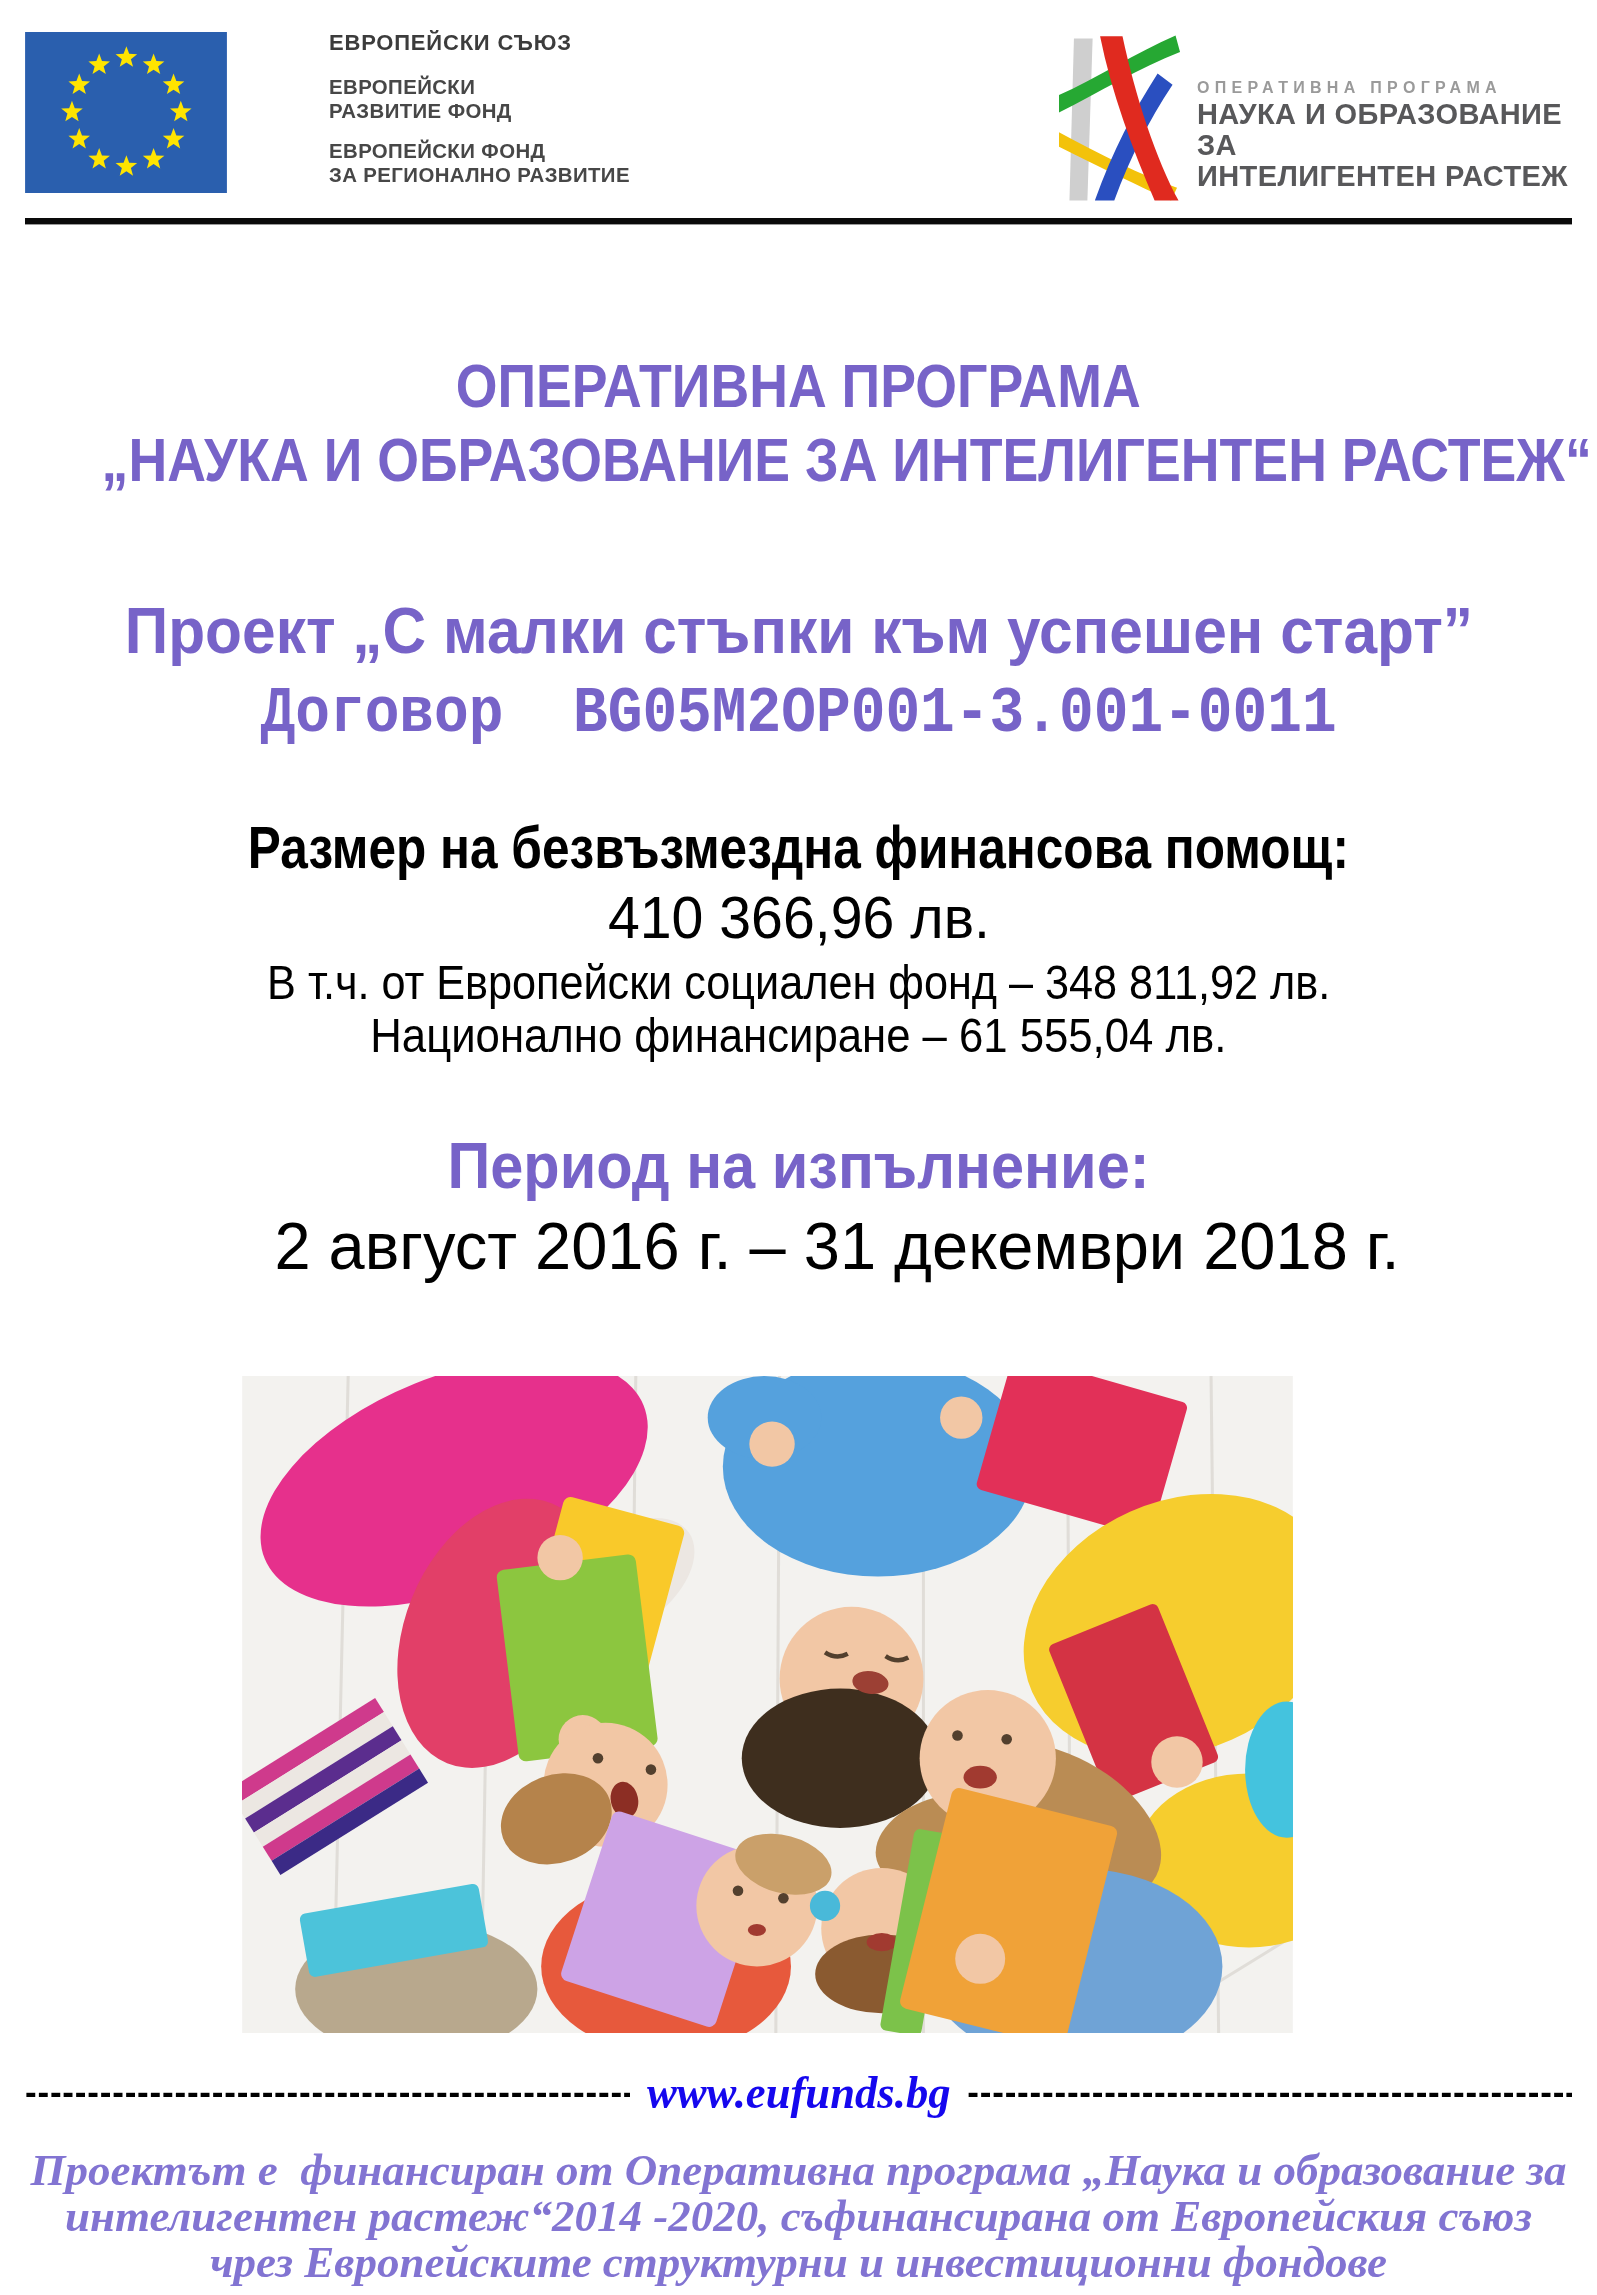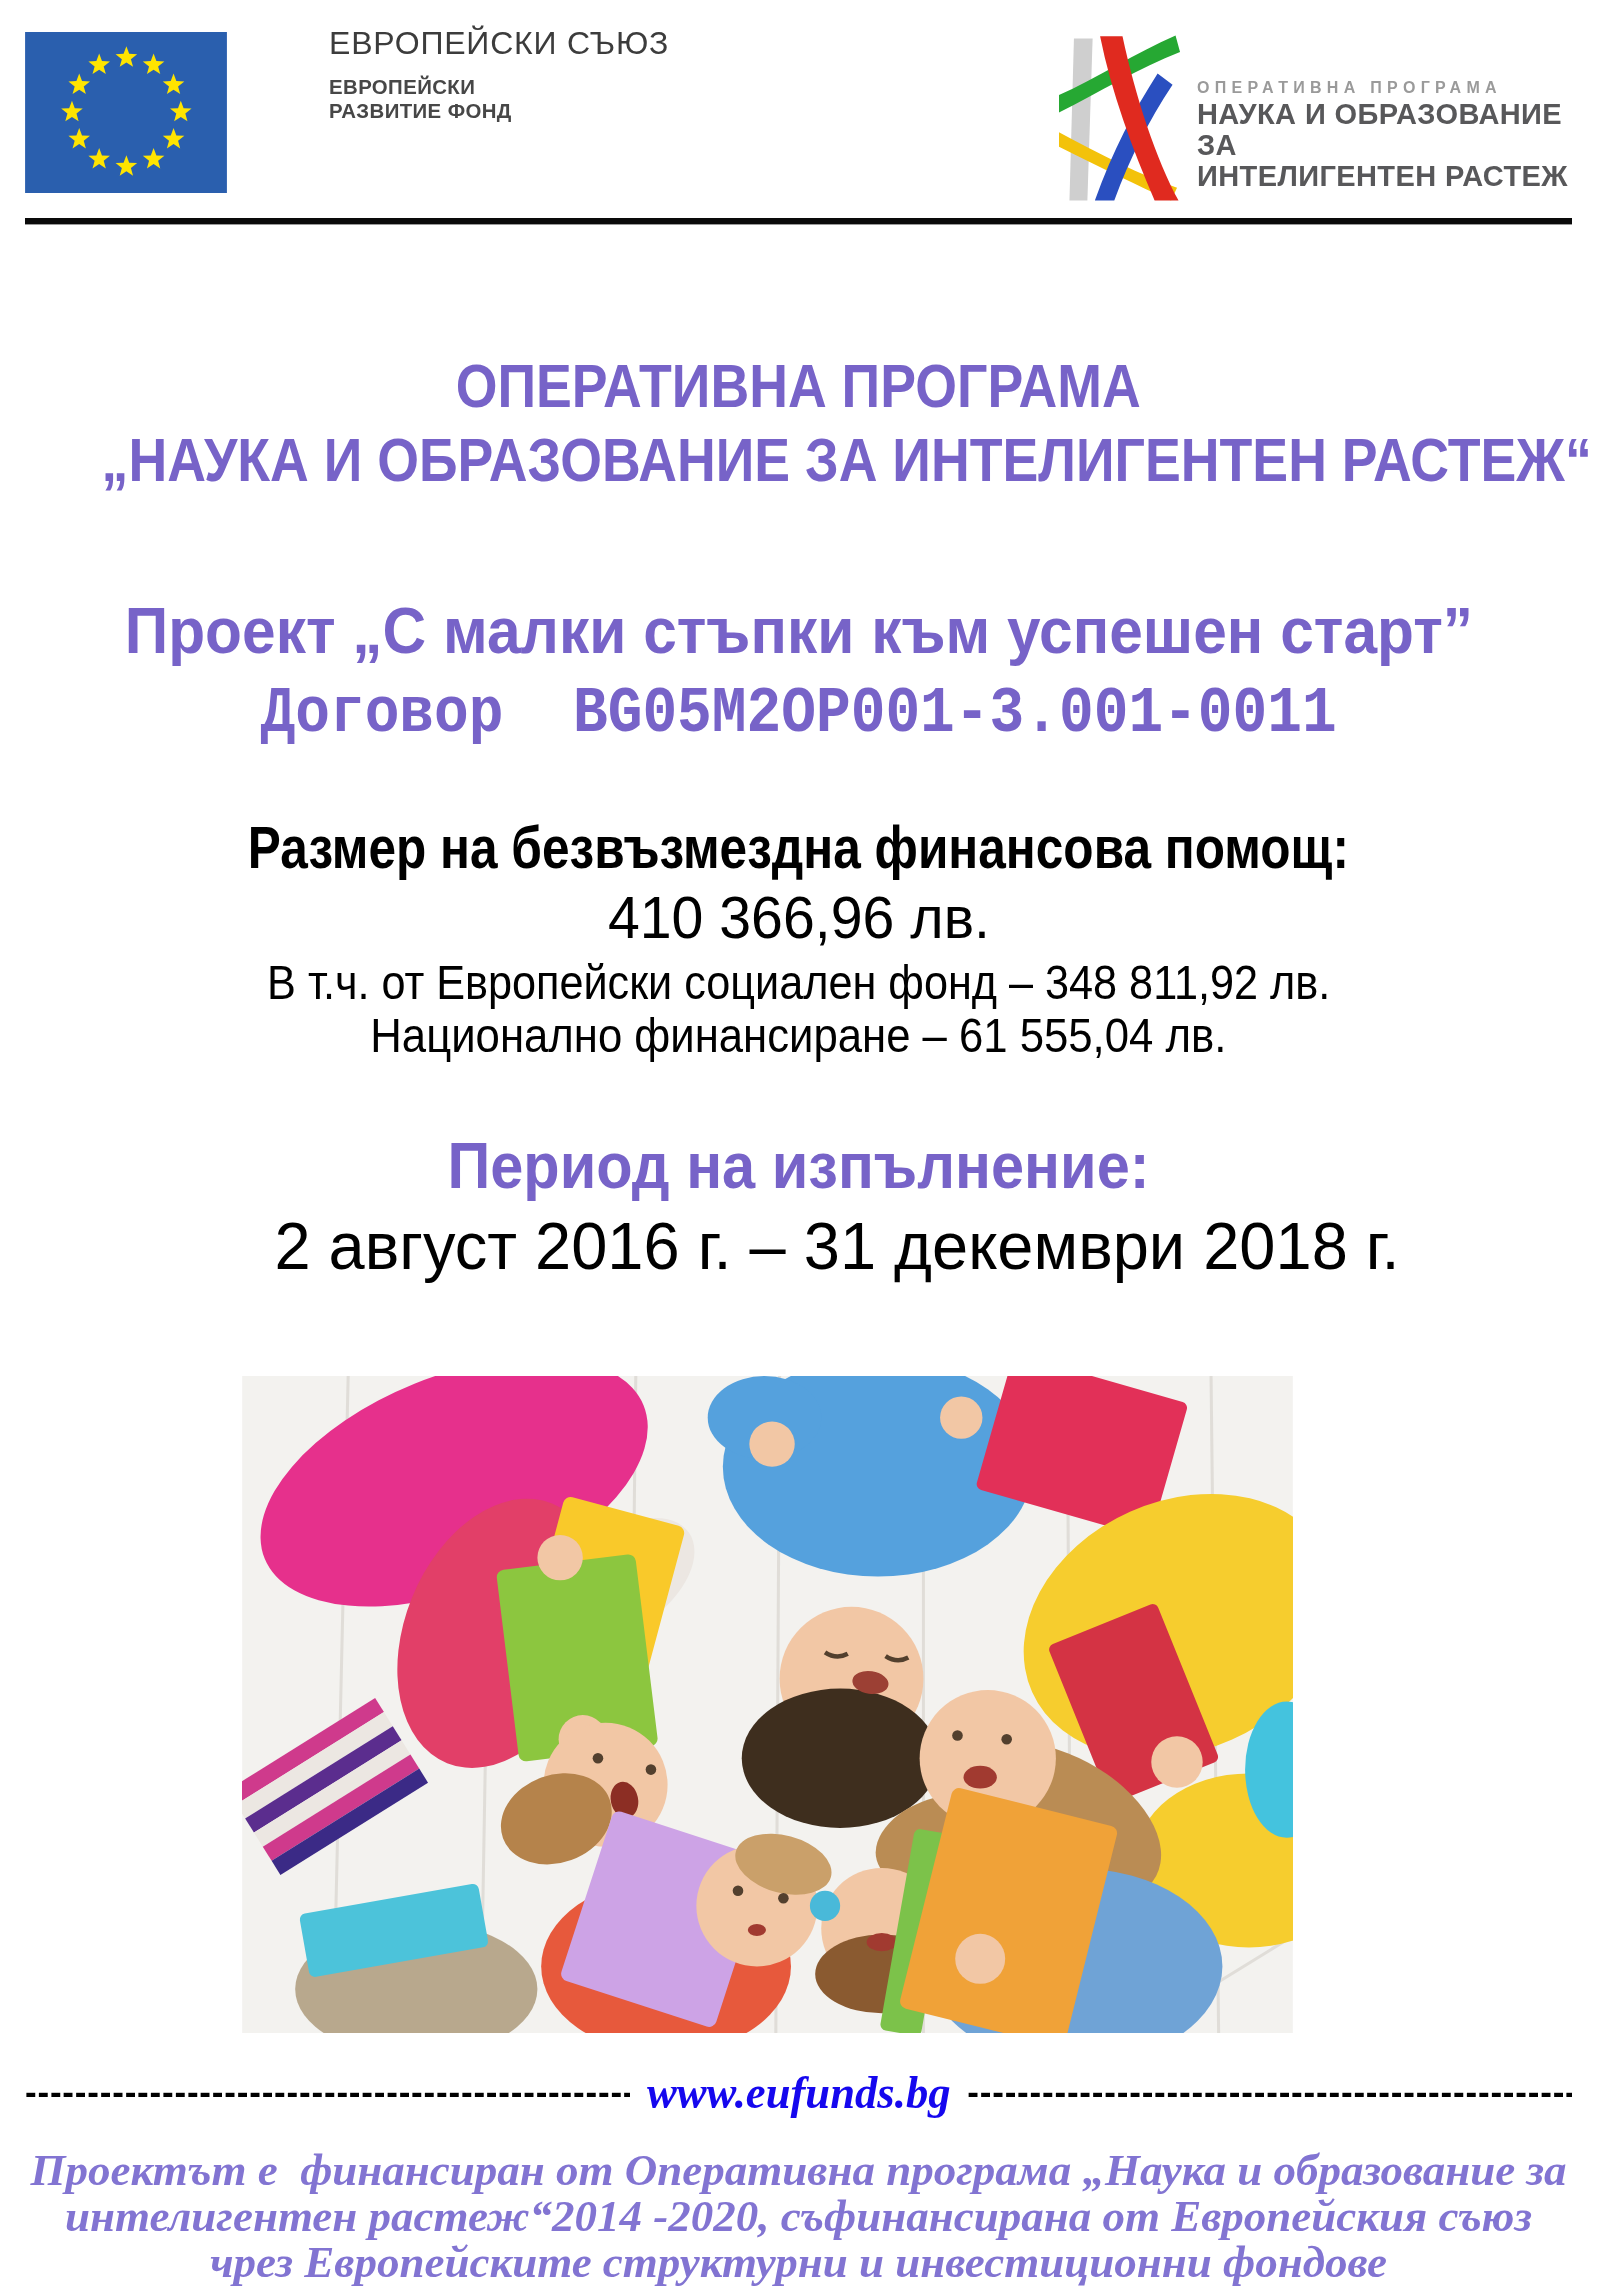--- a/index.html
+++ b/index.html
@@ -15,21 +15,21 @@
     --op-name:#58585a;
   }
   html,body{margin:0;padding:0;background:#888;}
   .page{
     position:relative; width:1597px; height:2295px; background:#ffffff;
     font-family:"Liberation Sans", sans-serif; overflow:hidden; margin:0 auto;
   }
   
   .eu-flag{position:absolute; left:25px; top:32px;}
   .eu-text{position:absolute; left:329px; top:27px; color:var(--gray-logo-title);}
-  .eu-title{font-size:32px; font-weight:normal; letter-spacing:0.8px; line-height:32px;}
+  .eu-title{font-size:22px; font-weight:bold; letter-spacing:0.8px; line-height:32px;}
   .eu-group{margin-top:17px; font-size:20.4px; font-weight:bold; color:var(--gray-logo-sub); line-height:23.5px; letter-spacing:0.4px;}
   .op-mark{position:absolute; left:1059px; top:32px;}
   .op-text{position:absolute; left:1197px; top:76px;}
   .op-super{font-size:16px; font-weight:bold; color:var(--op-super); letter-spacing:5.3px; line-height:23px;}
   .op-name{font-size:29px; font-weight:bold; color:var(--op-name); line-height:31px; letter-spacing:0.4px;}
   .top-rule{position:absolute; left:25px; right:25px; top:218px; height:6px; background:var(--ink); border-bottom:1.5px solid #9a9a9a;}
   
   .cline{position:absolute; left:0; width:1597px; text-align:center; line-height:1; white-space:nowrap;}
   .cline > span{display:inline-block; white-space:pre; transform-origin:50% 50%;}
   .purple{color:var(--purple);}
@@ -80,20 +80,24 @@
         <use href="#st" x="98" y="43.6"></use>
     </g>
   </svg>
 
   <div class="eu-text">
     <div class="eu-title">ЕВРОПЕЙСКИ СЪЮЗ</div>
     <div class="eu-group">
       <div>ЕВРОПЕЙСКИ</div>
       <div>РАЗВИТИЕ ФОНД</div>
     </div>
+    <div class="eu-group">
+      <div>ЕВРОПЕЙСКИ ФОНД</div>
+      <div>ЗА РЕГИОНАЛНО РАЗВИТИЕ</div>
+    </div>
   </div>
 
   <svg class="op-mark" width="127" height="169" viewBox="0 0 170 225">
     <path d="M20,8 L45,8 L38,225 L14,225 Z" fill="#cfcfcf"></path>
     <path d="M-10,148 C50,178 105,205 150,225 L158,208 C108,190 48,160 -10,128 Z" fill="#f3c20a"></path>
     <path d="M-10,112 C45,85 105,48 162,26 L156,4 C100,28 40,68 -10,88 Z" fill="#26a833"></path>
     <path d="M48,225 C72,158 100,105 132,55 L152,70 C120,118 95,168 74,225 Z" fill="#2a4fc0"></path>
     <path d="M55,5 L85,5 C102,85 130,170 160,225 L128,225 C98,155 70,80 55,5 Z" fill="#e02a1f"></path>
   </svg>
 

